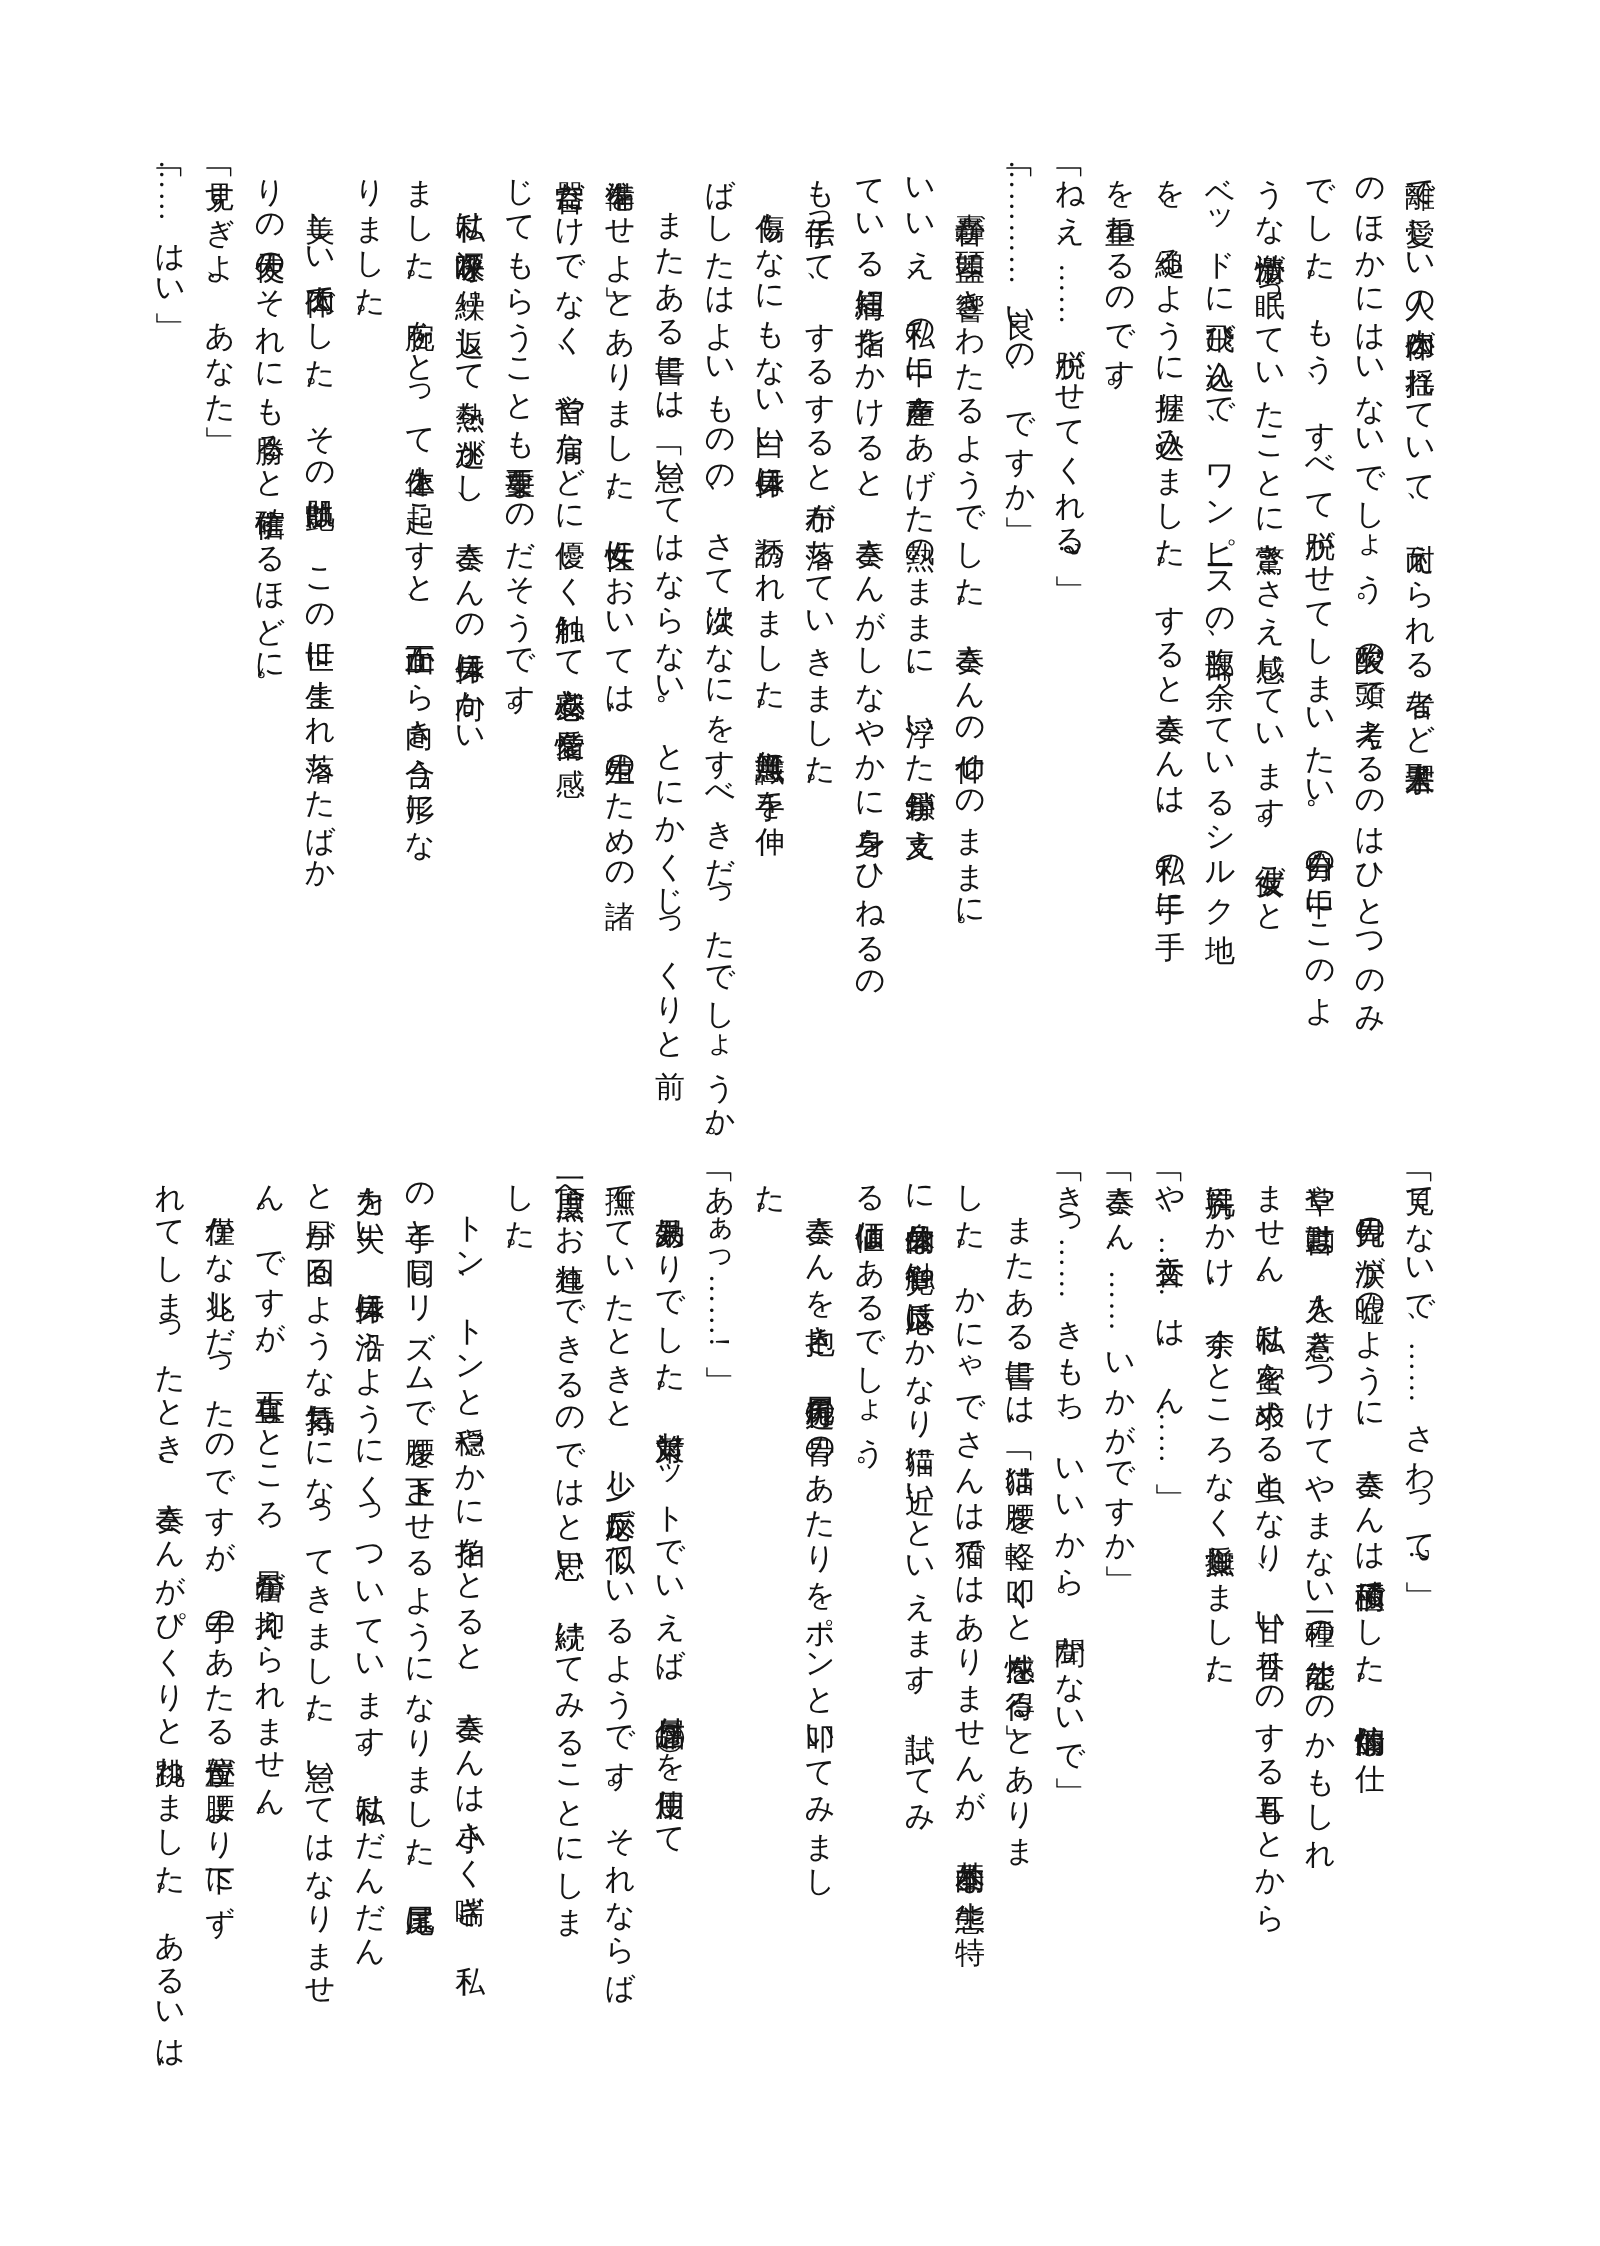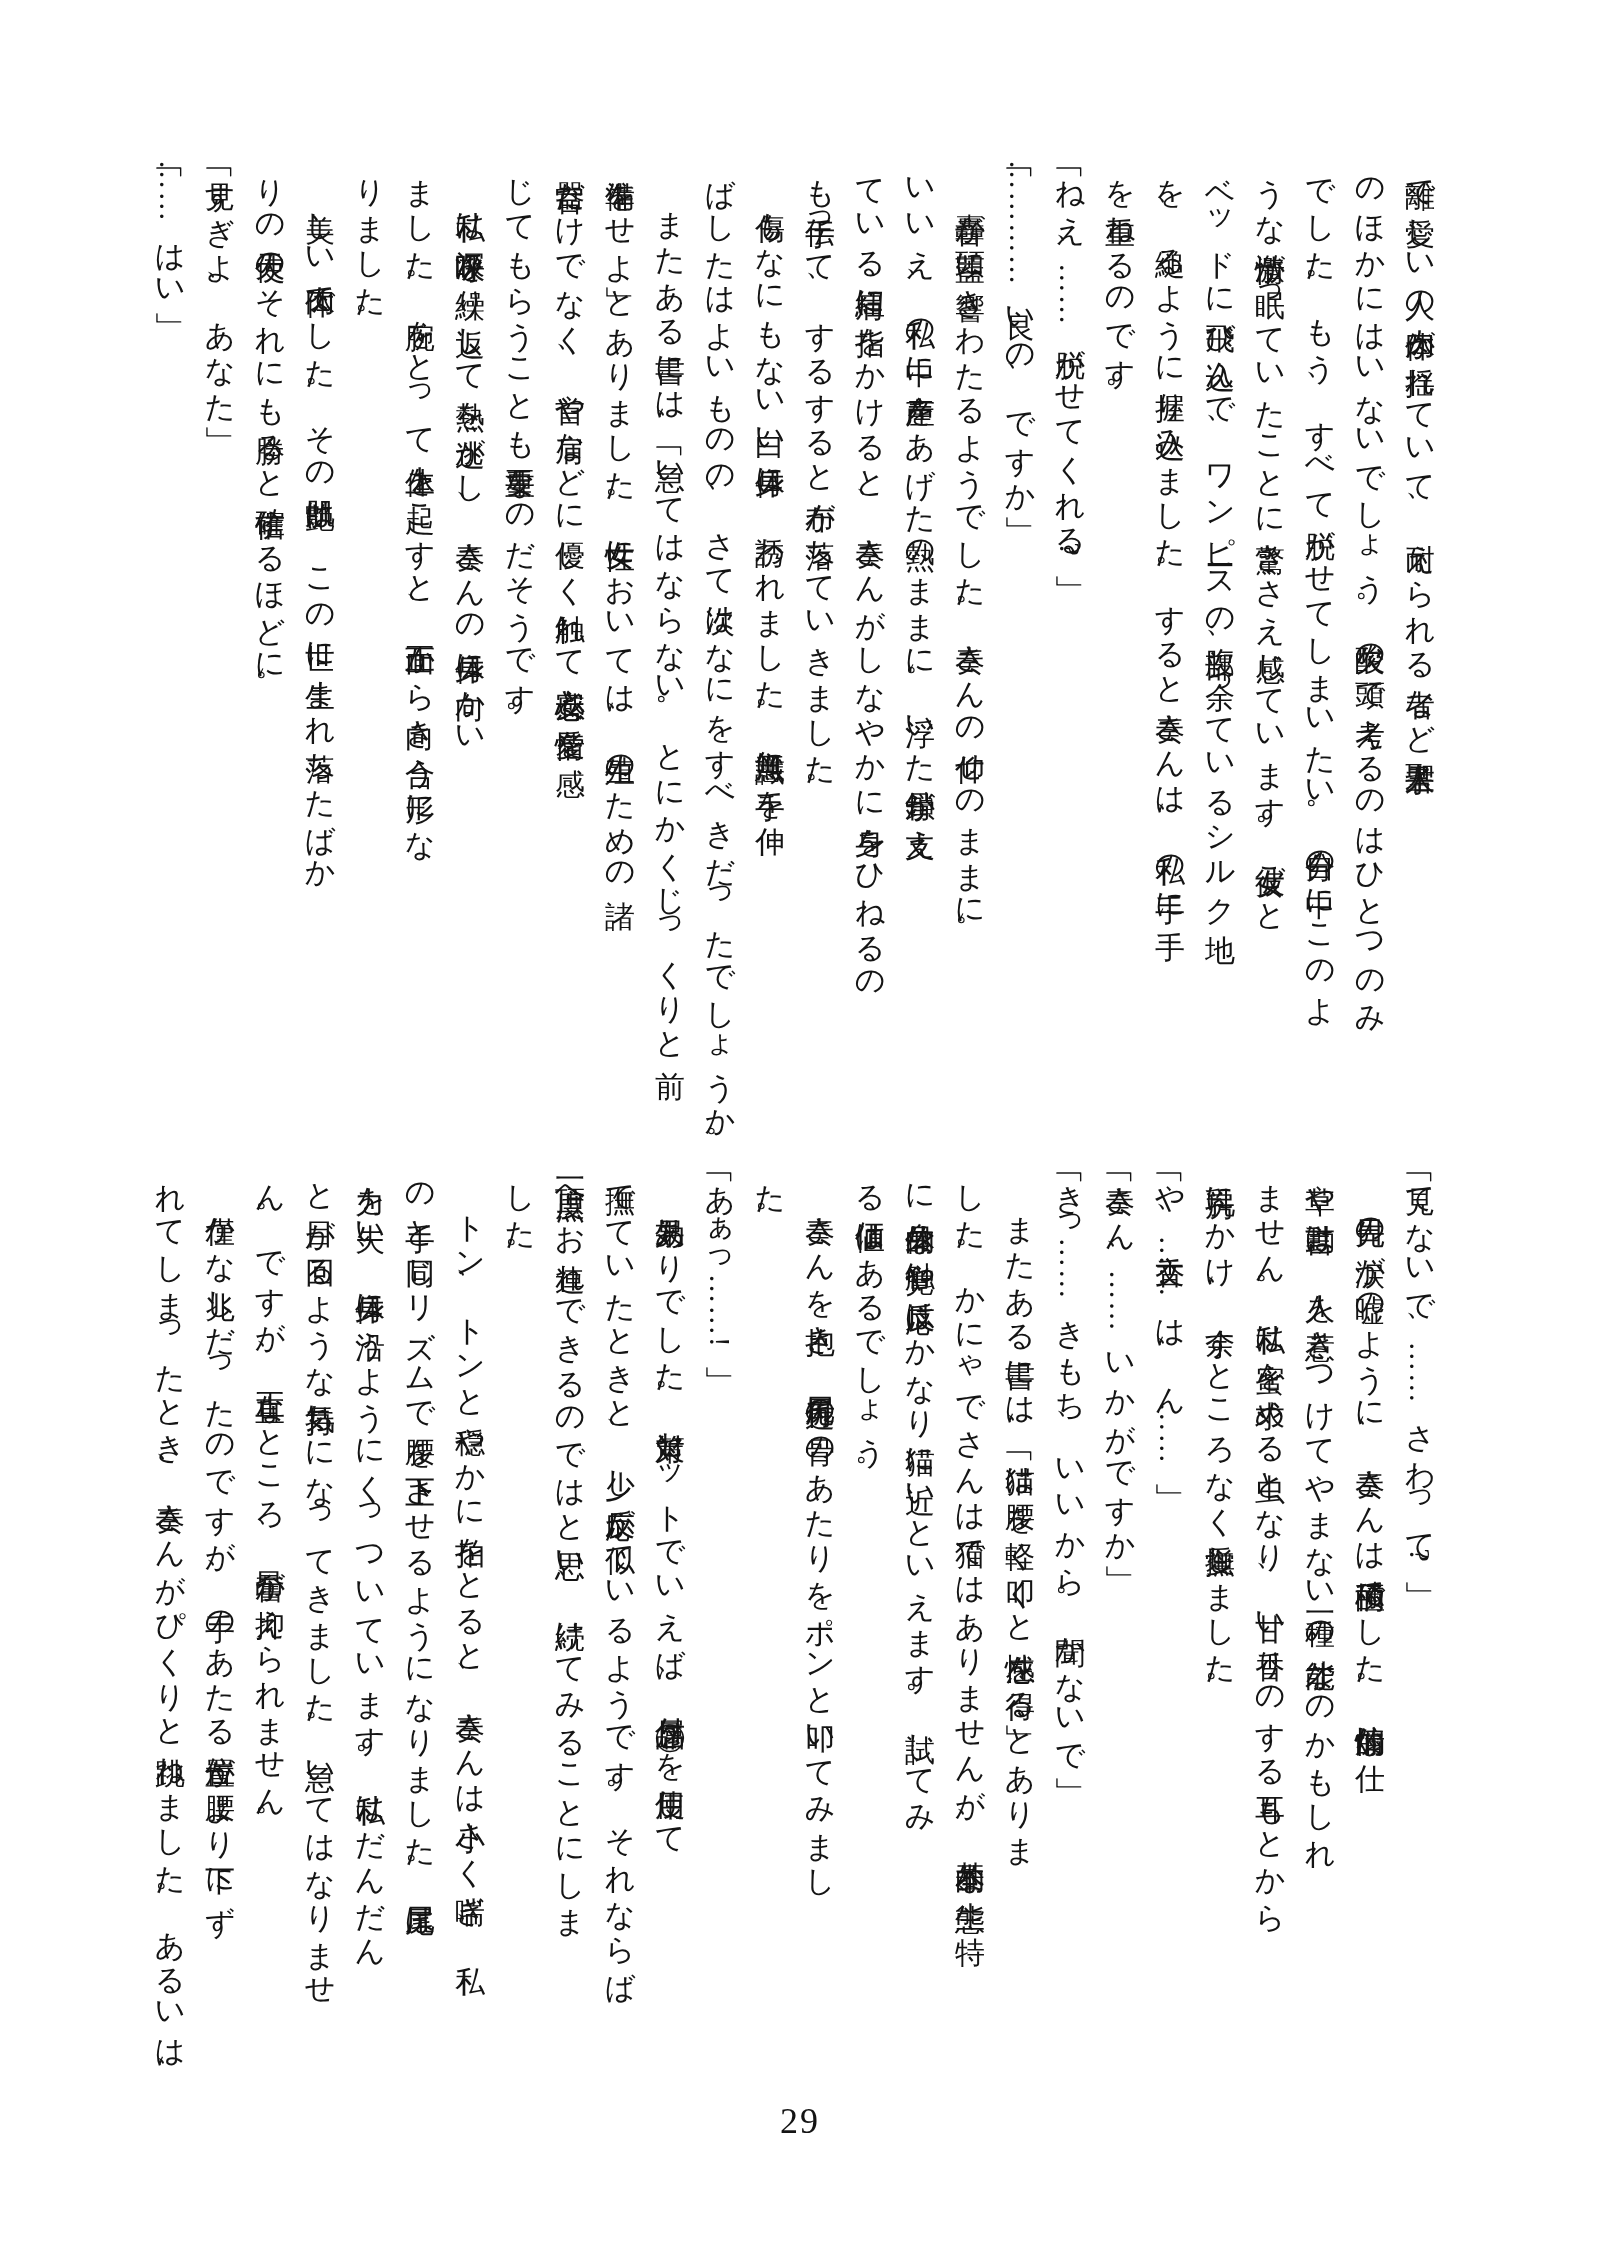--- a/index.html
+++ b/index.html
@@ -110,15 +110,14 @@
       <p class="vline">した。</p>
       <p class="vline">　トン、トンと穏やかに拍をとると、奏さんは小さく喘ぎ、私</p>
       <p class="vline">の手と同じリズムで腰を上下させるようになりました。尻尾は</p>
       <p class="vline">力を失い、身体に沿うようにくっついています。私はだんだん</p>
       <p class="vline">と目が回るような気持ちになってきました。急いてはなりませ</p>
       <p class="vline">ん。ですが、正直なところ、昂奮が抑えられません。</p>
       <p class="vline">　僅かな兆しだったのですが、手のあたる位置が腰より下にず</p>
       <p class="vline">れてしまったとき、奏さんがぴくりと跳ねました。あるいは、</p>
     </section>
 
-  <footer class="page-number">29</footer>
 
 </div>
 
 </body></html>

